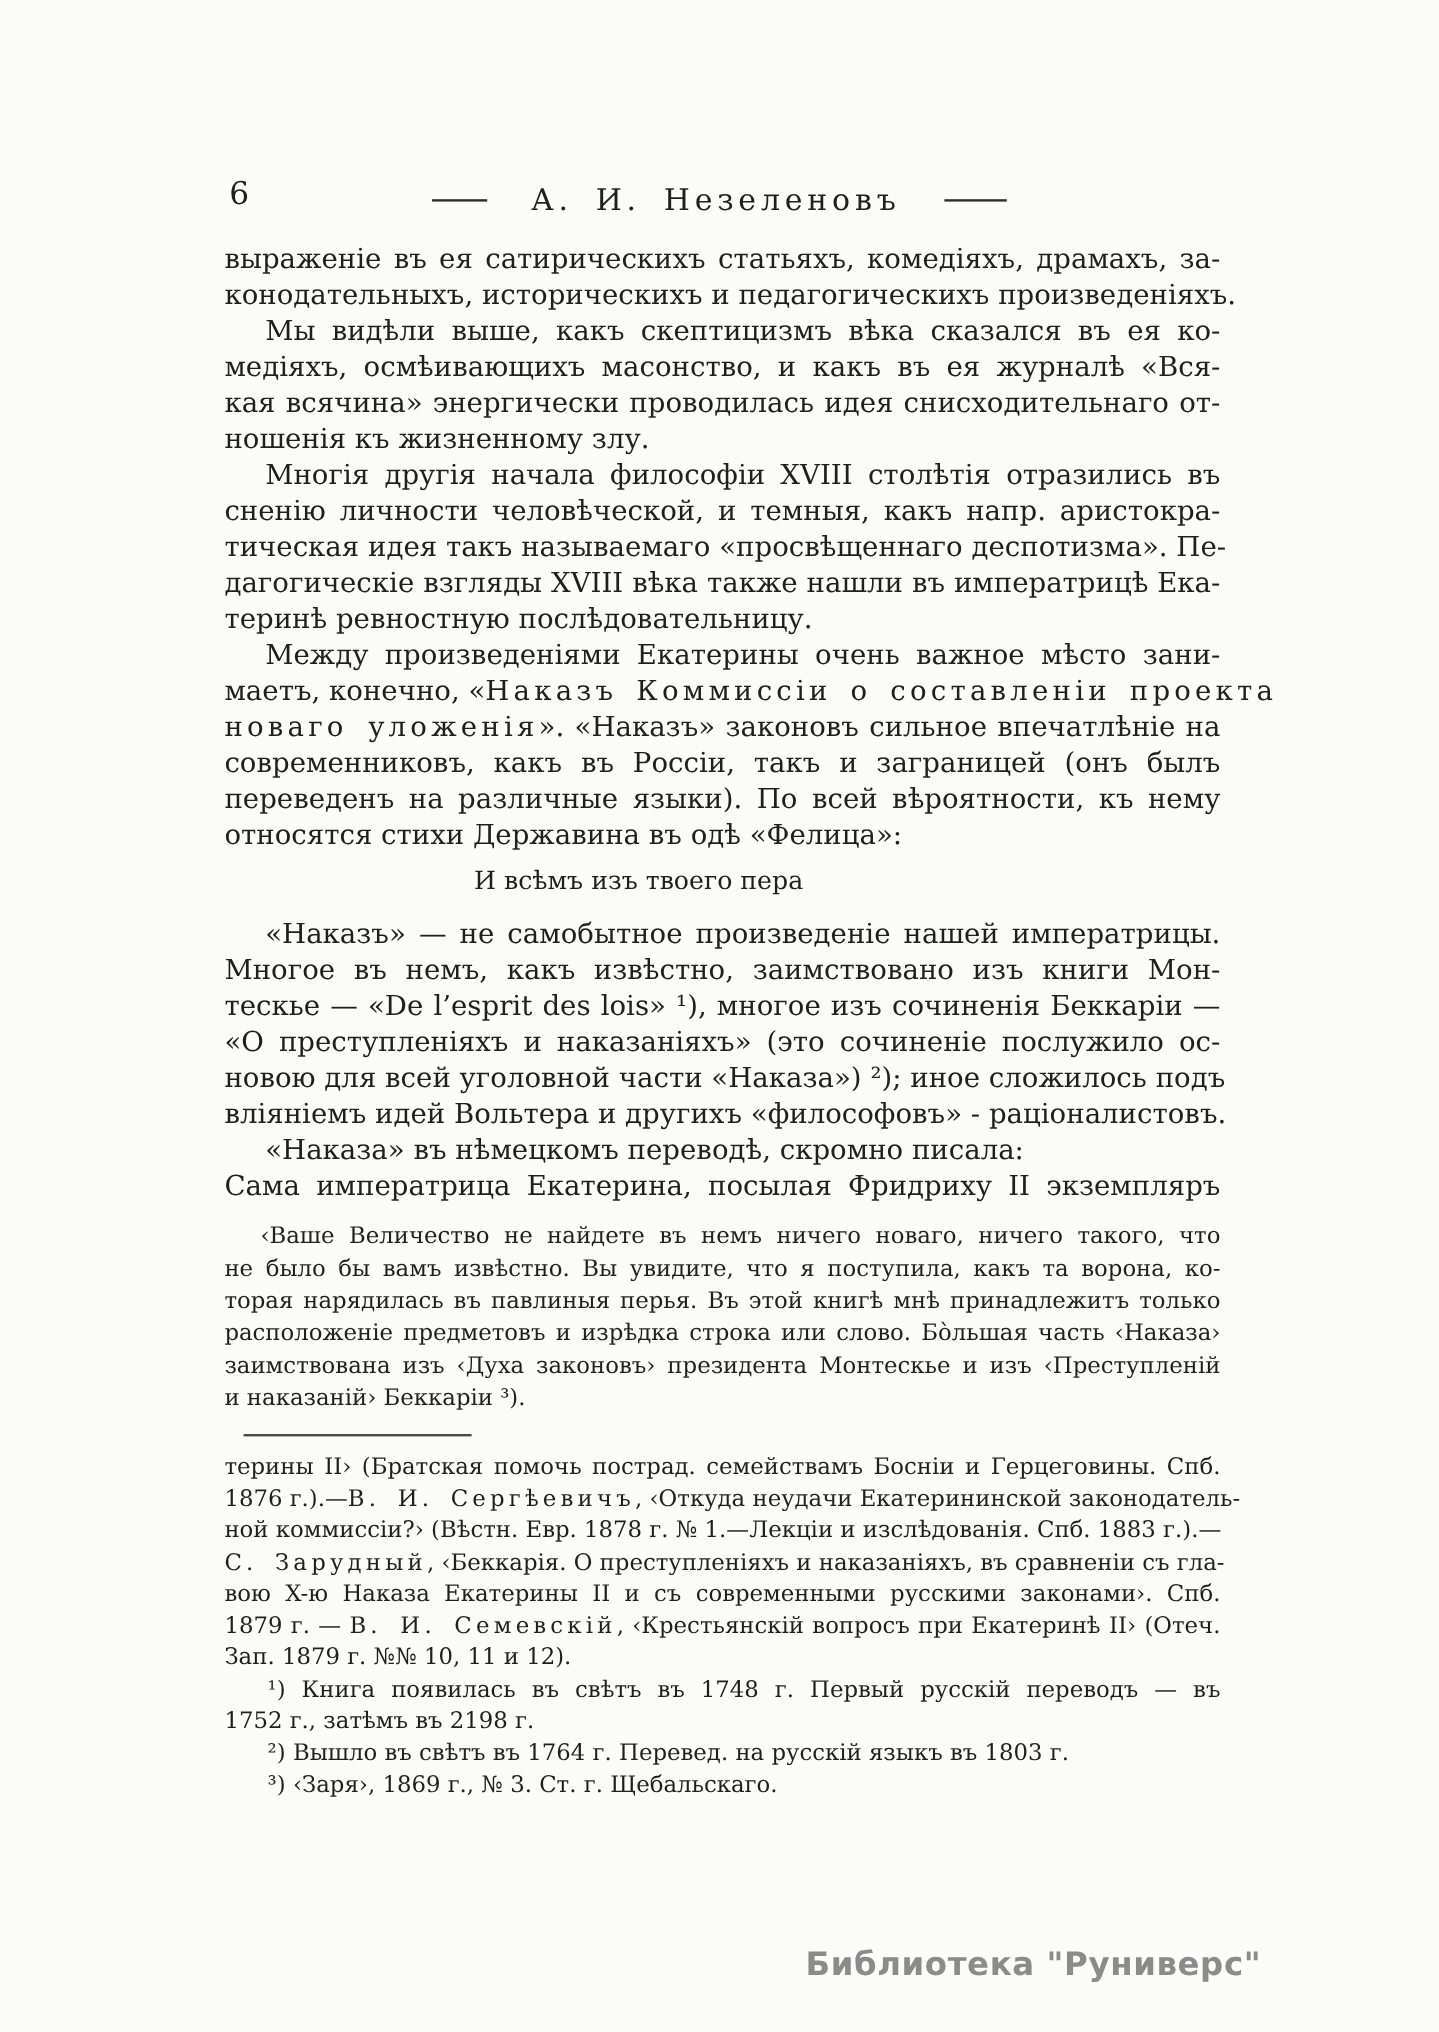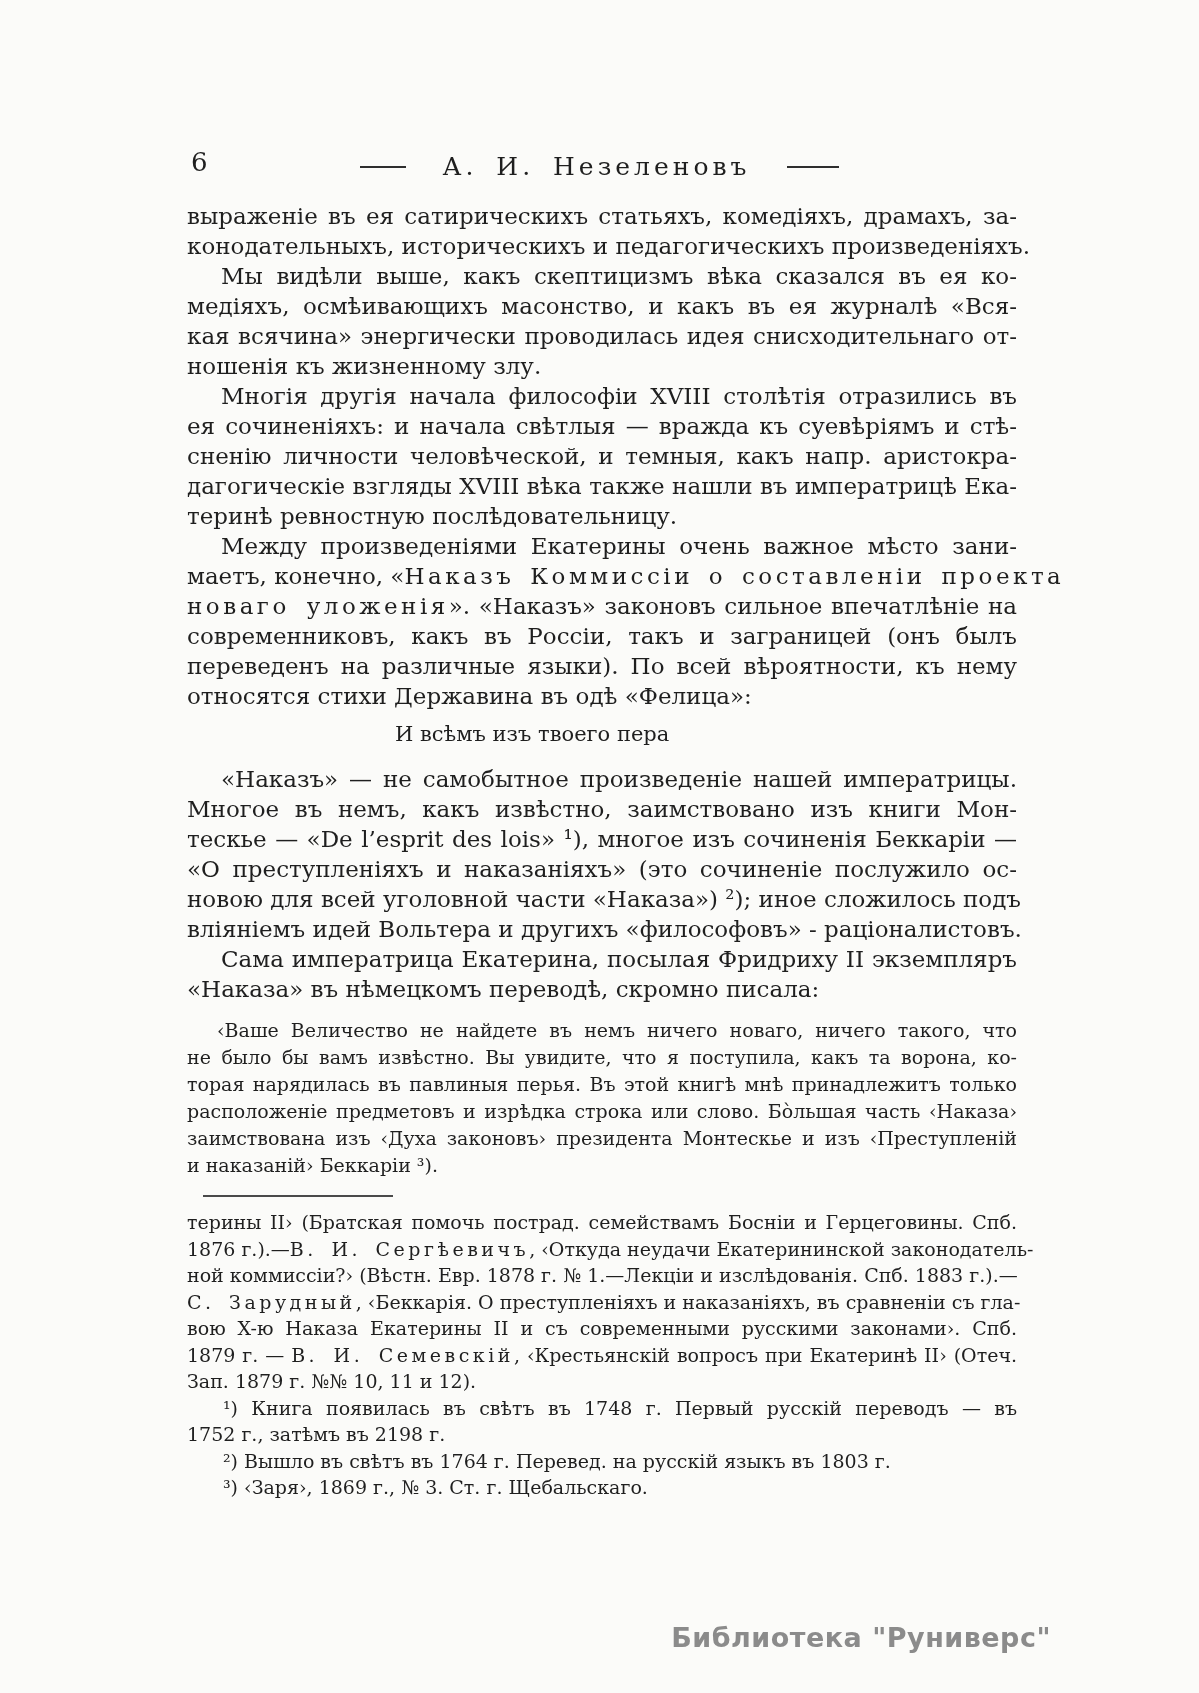--- a/index.html
+++ b/index.html
@@ -127,22 +127,22 @@
           <div class="tline last"><span>конодательныхъ, историческихъ и педагогическихъ произведеніяхъ.</span></div>
         </div>
         <div class="para indent">
           <div class="tline"><span>Мы видѣли выше, какъ скептицизмъ вѣка сказался въ ея ко-</span></div>
           <div class="tline"><span>медіяхъ, осмѣивающихъ масонство, и какъ въ ея журналѣ «Вся-</span></div>
           <div class="tline"><span>кая всячина» энергически проводилась идея снисходительнаго от-</span></div>
           <div class="tline last"><span>ношенія къ жизненному злу.</span></div>
         </div>
         <div class="para indent">
           <div class="tline"><span>Многія другія начала философіи XVIII столѣтія отразились въ</span></div>
-          <div class="tline"><span>ея сочиненіяхъ: и начала свѣтлыя — вражда къ суевѣріямъ и стѣ-</span></div>
           <div class="tline"><span>сненію личности человѣческой, и темныя, какъ напр. аристокра-</span></div>
+          <div class="tline"><span>тическая идея такъ называемаго «просвѣщеннаго деспотизма». Пе-</span></div>
           <div class="tline"><span>дагогическіе взгляды XVIII вѣка также нашли въ императрицѣ Ека-</span></div>
           <div class="tline last"><span>теринѣ ревностную послѣдовательницу.</span></div>
         </div>
         <div class="para indent">
           <div class="tline"><span>Между произведеніями Екатерины очень важное мѣсто зани-</span></div>
           <div class="tline"><span>маетъ, конечно, «</span><span class="ls">Наказъ Коммиссіи о составленіи проекта</span></div>
           <div class="tline"><span class="ls">новаго уложенія</span><span>». «Наказъ» законовъ сильное впечатлѣніе на</span></div>
           <div class="tline"><span>современниковъ, какъ въ Россіи, такъ и заграницей (онъ былъ</span></div>
           <div class="tline"><span>переведенъ на различные языки). По всей вѣроятности, къ нему</span></div>
           <div class="tline last"><span>относятся стихи Державина въ одѣ «Фелица»:</span></div>
@@ -156,22 +156,22 @@
     <div class="body-text">
         <div class="para indent">
           <div class="tline"><span>«Наказъ» — не самобытное произведеніе нашей императрицы.</span></div>
           <div class="tline"><span>Многое въ немъ, какъ извѣстно, заимствовано изъ книги Мон-</span></div>
           <div class="tline"><span>тескье — «De l’esprit des lois» ¹), многое изъ сочиненія Беккаріи —</span></div>
           <div class="tline"><span>«О преступленіяхъ и наказаніяхъ» (это сочиненіе послужило ос-</span></div>
           <div class="tline"><span>новою для всей уголовной части «Наказа») ²); иное сложилось подъ</span></div>
           <div class="tline last"><span>вліяніемъ идей Вольтера и другихъ «философовъ» - раціоналистовъ.</span></div>
         </div>
         <div class="para indent">
+          <div class="tline last"><span>«Наказа» въ нѣмецкомъ переводѣ, скромно писала:</span></div>
           <div class="tline"><span>Сама императрица Екатерина, посылая Фридриху II экземпляръ</span></div>
-          <div class="tline last"><span>«Наказа» въ нѣмецкомъ переводѣ, скромно писала:</span></div>
         </div>
       </div>
 
     <div class="smallprint quote-block">
         <div class="para indent">
           <div class="tline"><span>‹Ваше Величество не найдете въ немъ ничего новаго, ничего такого, что</span></div>
           <div class="tline"><span>не было бы вамъ извѣстно. Вы увидите, что я поступила, какъ та ворона, ко-</span></div>
           <div class="tline"><span>торая нарядилась въ павлиныя перья. Въ этой книгѣ мнѣ принадлежитъ только</span></div>
           <div class="tline"><span>расположеніе предметовъ и изрѣдка строка или слово. Бо̀льшая часть ‹Наказа›</span></div>
           <div class="tline"><span>заимствована изъ ‹Духа законовъ› президента Монтескье и изъ ‹Преступленій</span></div>

